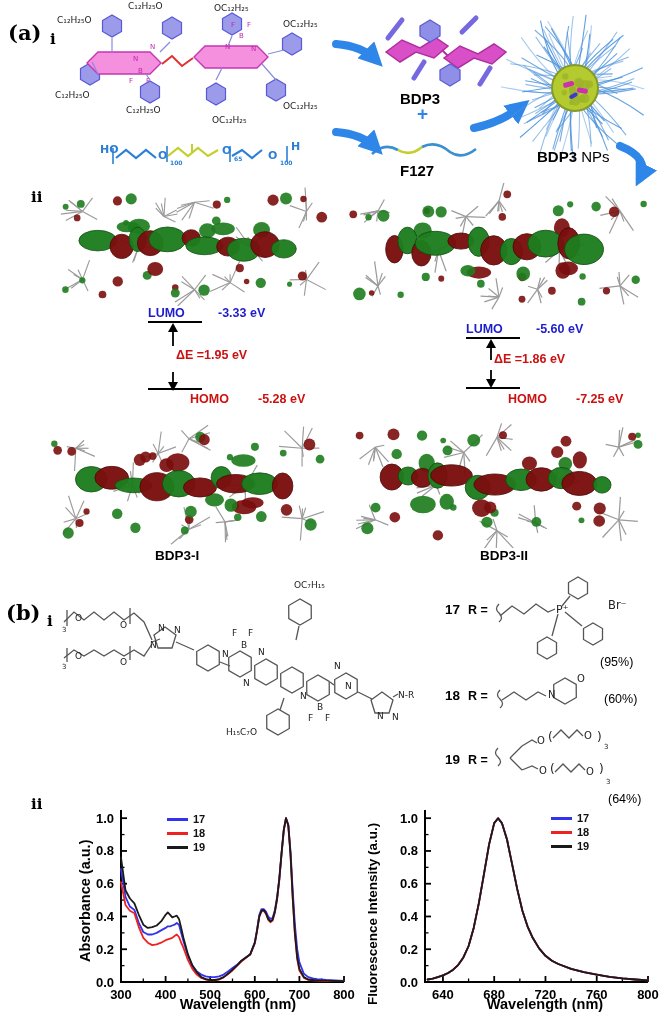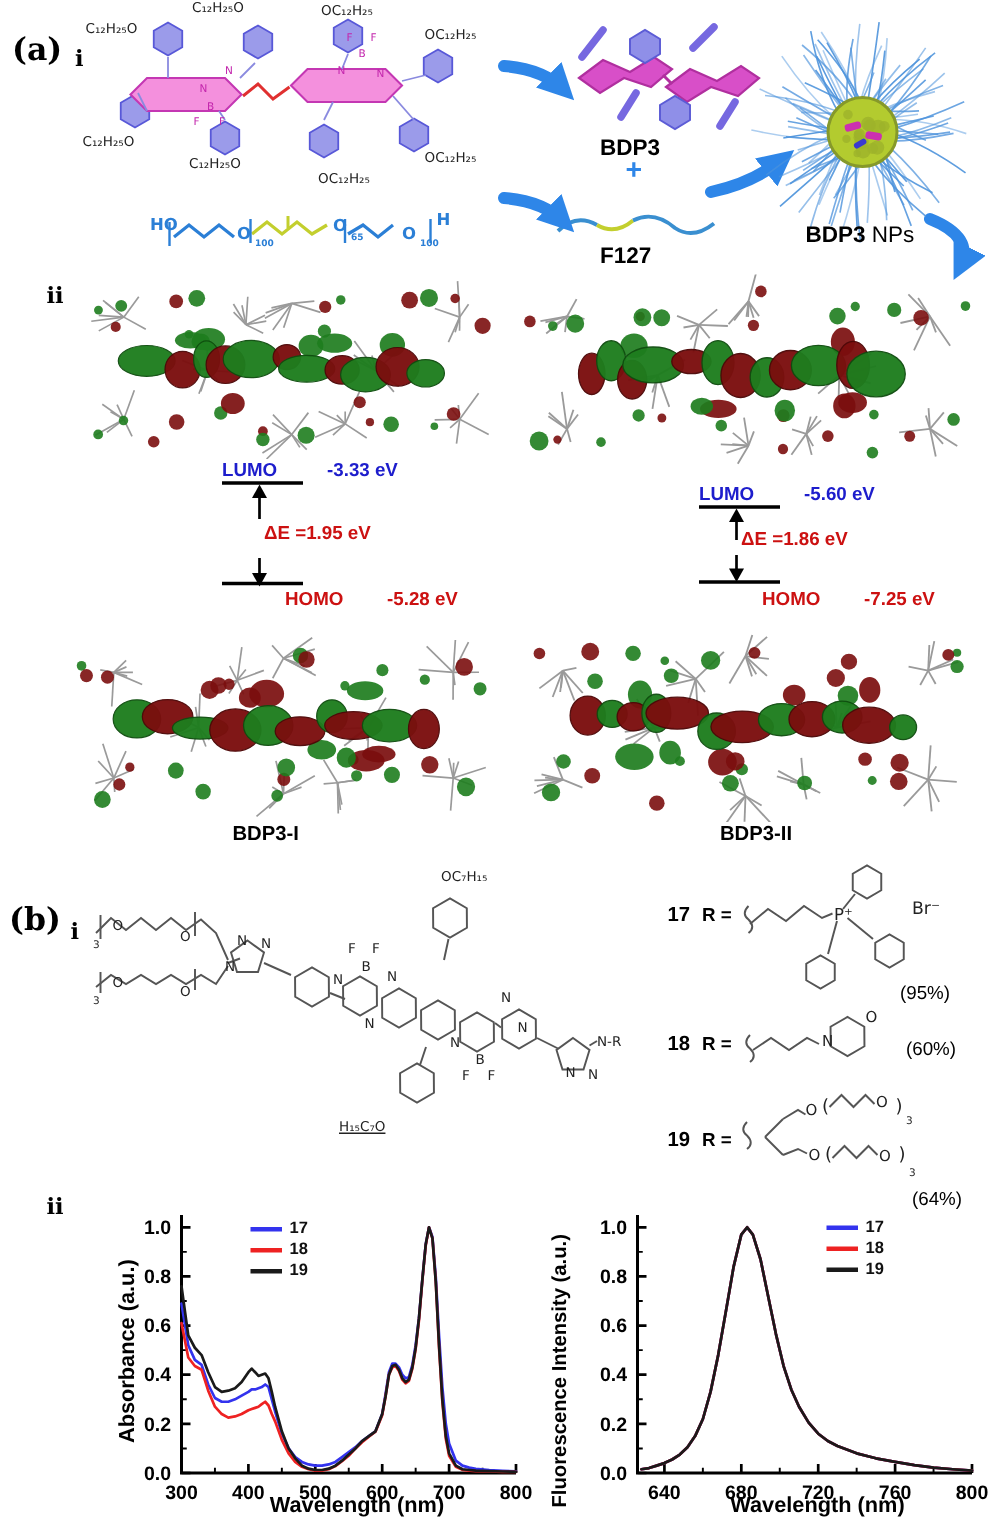--- a/index.html
+++ b/index.html
@@ -806,21 +806,21 @@
       <span class="lbl" style="left: 158px; top: 150px; color: rgb(43, 127, 214); font-size: 11px; font-weight: bold;">O</span>
       <span class="lbl" style="left: 170px; top: 160px; color: rgb(43, 127, 214); font-size: 6px; font-weight: bold;">100</span>
       <span class="lbl" style="left: 222px; top: 145px; color: rgb(43, 127, 214); font-size: 11px; font-weight: bold;">O</span>
       <span class="lbl" style="left: 234px; top: 156px; color: rgb(43, 127, 214); font-size: 6px; font-weight: bold;">65</span>
       <span class="lbl" style="left: 268px; top: 150px; color: rgb(43, 127, 214); font-size: 11px; font-weight: bold;">O</span>
       <span class="lbl" style="left: 280px; top: 160px; color: rgb(43, 127, 214); font-size: 6px; font-weight: bold;">100</span>
       <span class="lbl" style="left: 291px; top: 141px; color: rgb(43, 127, 214); font-size: 11px; font-weight: bold;">H</span>
     </div>
   <div class="abs" style="left:0;top:0;width:586px;height:1020px">
       <span class="lbl" style="left: 294px; top: 581px;">OC₇H₁₅</span>
-      <span class="lbl" style="left: 226px; top: 748px; text-decoration: underline;">H₁₅C₇O</span>
+      <span class="lbl" style="left: 226px; top: 728px;">H₁₅C₇O</span>
       <span class="lbl" style="left: 232px; top: 629px;">F</span>
       <span class="lbl" style="left: 248px; top: 629px;">F</span>
       <span class="lbl" style="left: 241px; top: 641px;">B</span>
       <span class="lbl" style="left: 222px; top: 650px;">N</span>
       <span class="lbl" style="left: 258px; top: 648px;">N</span>
       <span class="lbl" style="left: 243px; top: 679px;">N</span>
       <span class="lbl" style="left: 317px; top: 703px;">B</span>
       <span class="lbl" style="left: 308px; top: 714px;">F</span>
       <span class="lbl" style="left: 325px; top: 714px;">F</span>
       <span class="lbl" style="left: 300px; top: 692px;">N</span>

